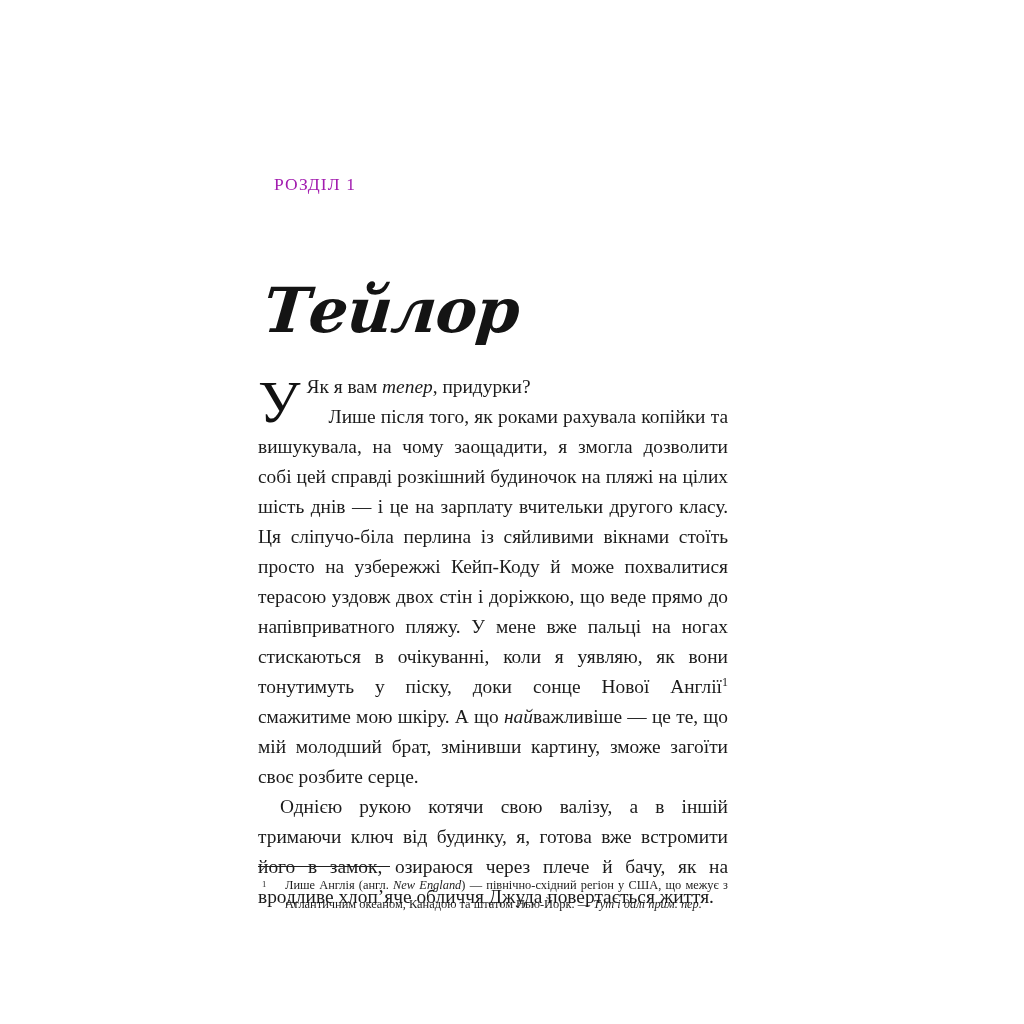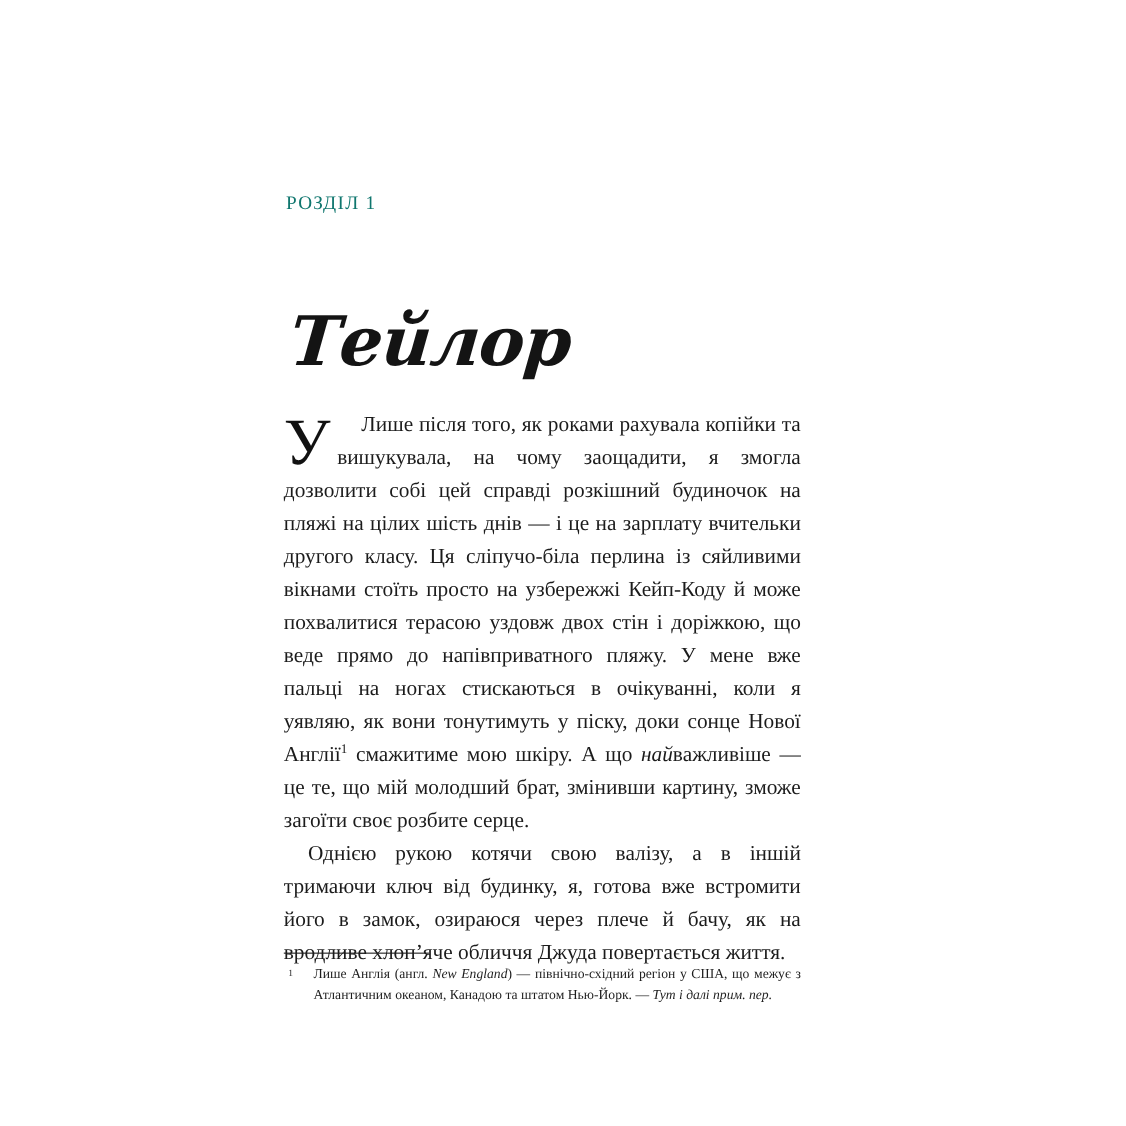--- a/index.html
+++ b/index.html
@@ -19,25 +19,25 @@
   .page {
     position: relative;
     width: 1024px;
     height: 1024px;
     box-sizing: border-box;
   }
 
   
   .chapter-label {
     position: absolute;
-    left: 260px;
+    left: 274px;
     top: 176px;
     font-size: 17.5px;
     letter-spacing: 1.15px;
-    color: #0f766e;
+    color: #a21caf;
     line-height: 1;
     white-space: nowrap;
   }
 
   
   .chapter-title {
     position: absolute;
     left: 264px;
     top: 236px;
     font-family: "DejaVu Serif", "Liberation Serif", serif;
@@ -140,20 +140,21 @@
 <div class="page">
 
   <div class="chapter-label">РОЗДІЛ 1</div>
 
   <h1 class="chapter-title">Тейлор</h1>
 
   <div class="body-copy">
 
     <p class="no-indent">
       <span class="dropcap">У</span>
+        <span class="lead-line"><span>Як я вам </span><em>тепер</em><span>, придурки?</span></span>
     </p>
 
     <p><span>Лише після того, як роками рахувала копійки та вишукувала, на чому заощадити, я змогла дозволити собі цей справді розкішний будиночок на пляжі на цілих шість днів — і це на зарплату вчительки другого класу. Ця сліпучо-біла перлина із сяйливими вікнами стоїть просто на узбережжі Кейп-Коду й може похвалитися терасою уздовж двох стін і доріжкою, що веде прямо до напівприватного пляжу. У мене вже пальці на ногах стискаються в очікуванні, коли я уявляю, як вони тонутимуть у піску, доки сонце Нової Англії</span><sup class="fn-ref">1</sup><span> смажитиме мою шкіру. А що </span><em>най</em><span>важливіше — це те, що мій молодший брат, змінивши картину, зможе загоїти своє розбите серце.</span></p>
 
     <p>Однією рукою котячи свою валізу, а в іншій тримаючи ключ від будинку, я, готова вже встромити його в замок, озираюся через плече й бачу, як на вродливе хлоп’яче обличчя Джуда повертається життя.</p>
 
   </div>
 
   <div class="footnote">
     <div class="footnote-rule"></div>

